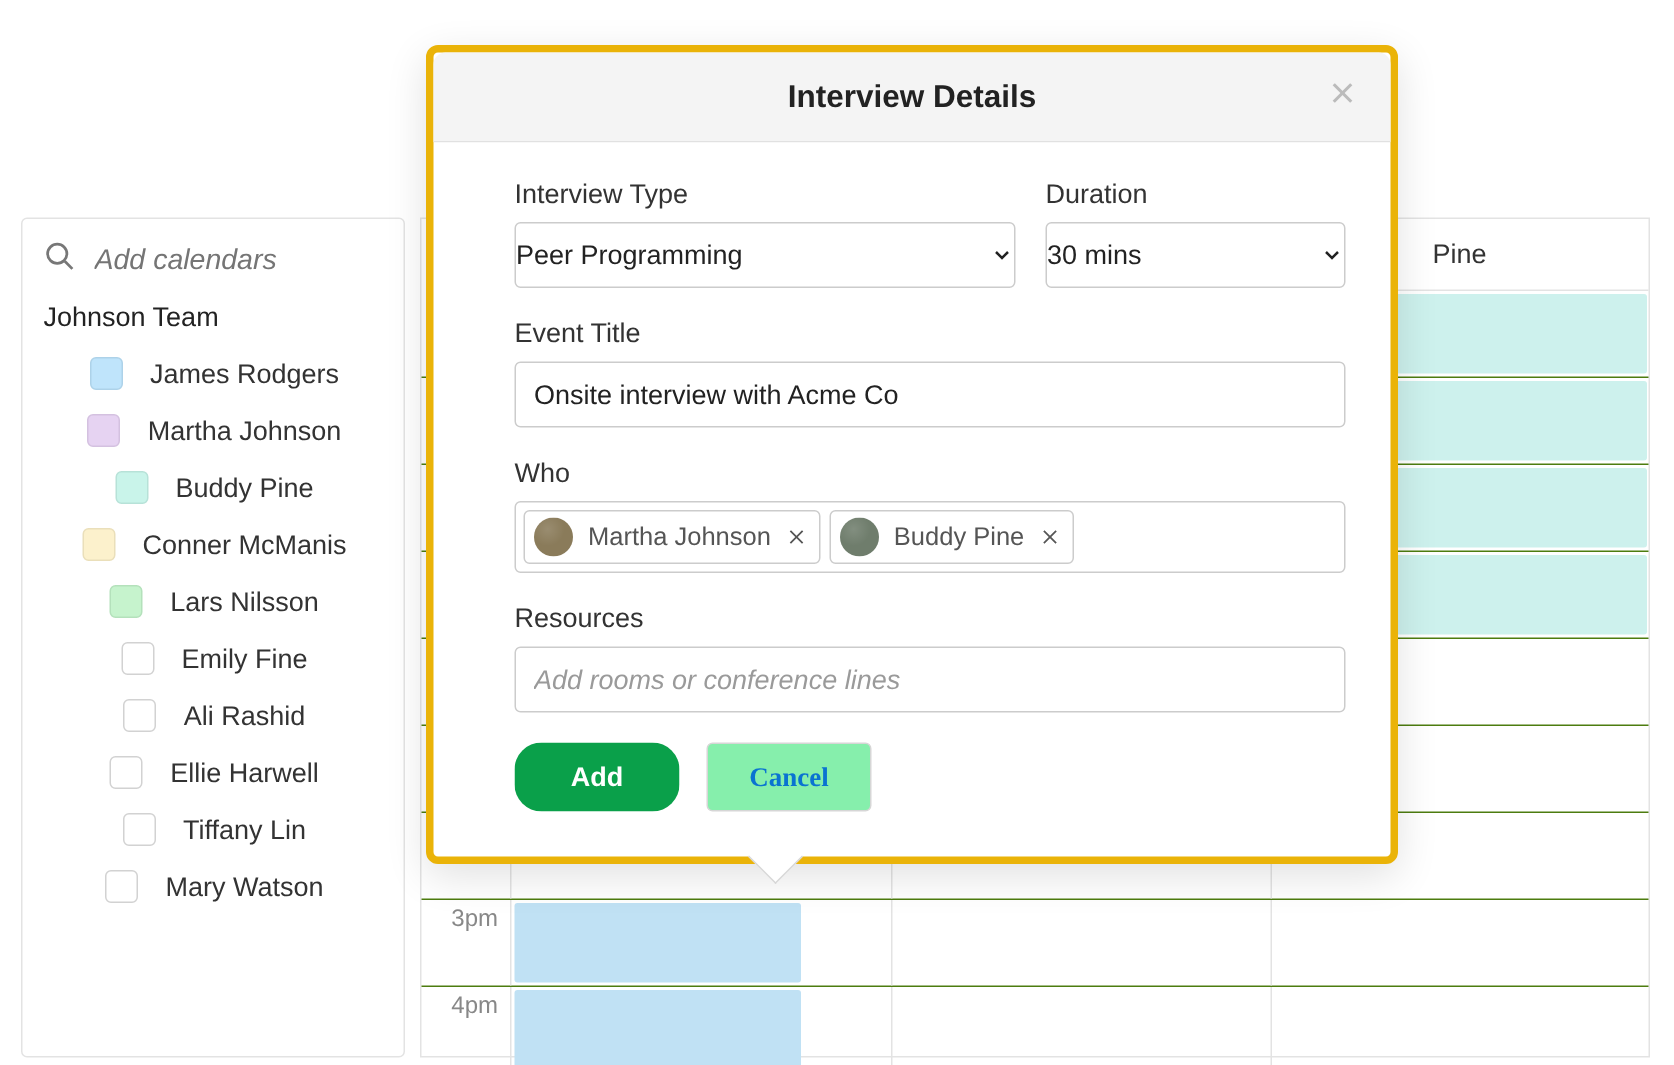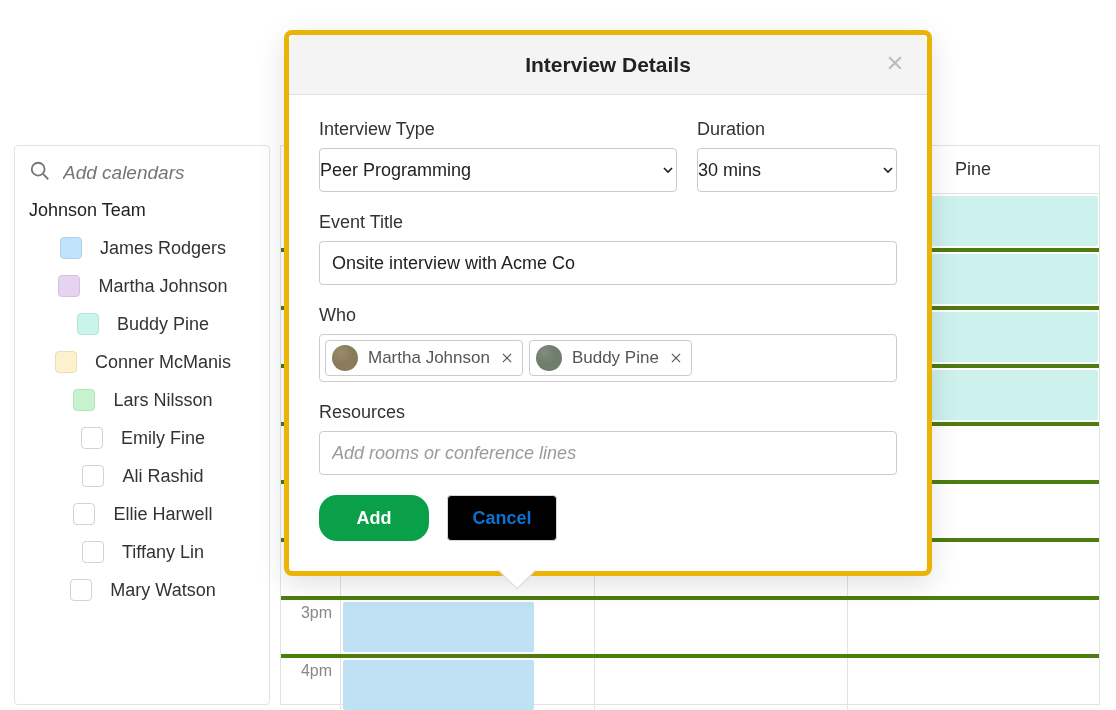--- a/index.html
+++ b/index.html
@@ -49,21 +49,21 @@
   }
   .calgrid-colhead {
     flex: 1; display: flex; align-items: center; justify-content: center;
     font-size: 18px; color: #333; border-left: 1px solid #e3e3e3;
   }
   .calgrid-colhead:first-child { border-left: none; }
   .calgrid-body {
     position: absolute; top: 48px; left: 0; right: 0; bottom: 0;
   }
   .calgrid-row {
-    position: relative; height: 58px; border-bottom: 4px solid #4d7c0f;
+    position: relative; height: 58px; border-bottom: 1px solid #4d7c0f;
   }
   .calgrid-timecell {
     position: absolute; left: 0; top: 0; width: 60px; height: 100%;
     display: flex; align-items: flex-start; justify-content: flex-end;
     padding: 4px 8px 0 0; font-size: 16px; color: #888;
     border-right: 1px solid #e3e3e3;
   }
   .calgrid-slot {
     position: absolute; top: 0; bottom: 0;
     border-left: 1px solid #e3e3e3;
@@ -96,21 +96,21 @@
     position: relative;
   }
   .modal-title { font-size: 21px; font-weight: 700; color: #222; }
   .modal-close {
     position: absolute; right: 18px; top: 50%; transform: translateY(-50%);
     width: 28px; height: 28px; display: flex; align-items: center; justify-content: center;
     cursor: pointer; color: #bbb;
   }
   .modal-close svg { width: 20px; height: 20px; stroke: #bbb; stroke-width: 2.5; fill: none; }
 
-  .modal-body { padding: 24px 30px 30px 30px; }
+  .modal-body { padding: 24px 30px 30px 30px; margin-left: 24px; }
   .form-row { display: flex; gap: 20px; margin-bottom: 20px; }
   .form-col { flex: 1; display: flex; flex-direction: column; gap: 8px; }
   .form-col.fixed { flex: 0 0 200px; }
   .form-label { font-size: 18px; color: #333; }
 
   .select-like, .text-input, .chip-input {
     border: 1px solid #ccc; border-radius: 4px;
     background: #fff; width: 100%;
   }
   .select-like {
@@ -146,21 +146,21 @@
   .chip-x svg { width: 14px; height: 14px; stroke: #555; stroke-width: 2; fill: none; }
 
   .actions { display: flex; gap: 18px; margin-top: 6px; }
   .btn {
     height: 46px; min-width: 110px; padding: 0 20px;
     border-radius: 4px; font-size: 18px; font-weight: 600;
     display: flex; align-items: center; justify-content: center;
     cursor: pointer; border: 1px solid transparent;
   }
   .btn-primary { background: #0aa04a; color: #fff; border-radius: 18px; }
-  .btn-secondary { background: #000000; color: #0a73d1; border-color: #d6d6d6; }
+  .btn-secondary { background: #86efac; color: #0a73d1; border-color: #d6d6d6; font-family: Liberation Serif, serif; }
 
   .pointer {
     position: absolute;
     left: 215px; bottom: -13px;
     width: 26px; height: 26px;
     background: #fff;
     border-right: 1px solid #d7d7d7;
     border-bottom: 1px solid #d7d7d7;
     transform: rotate(45deg);
   }

